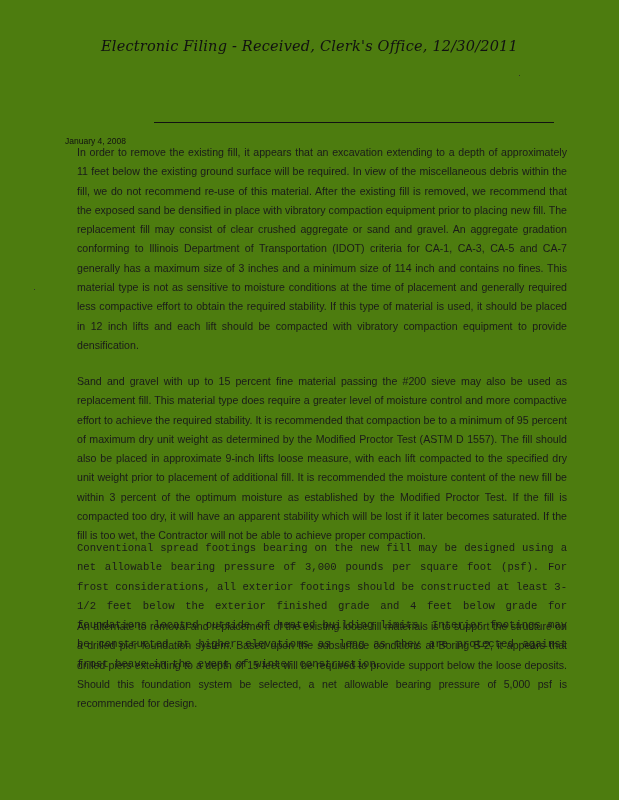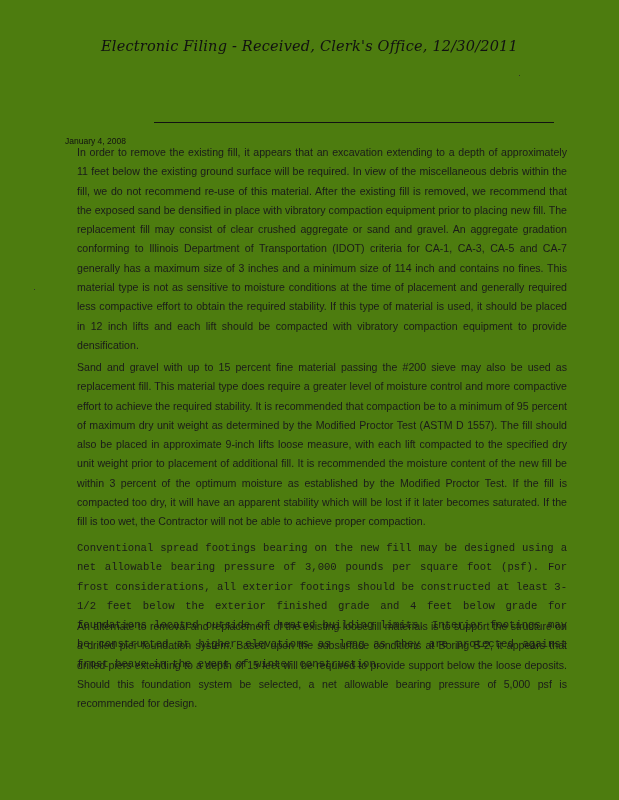--- a/index.html
+++ b/index.html
@@ -16,21 +16,21 @@
       position: absolute; left: 0; top: 0; font-family: "Liberation Sans", sans-serif;
       font-size: 8.5px; color: #111; margin-top: 24px;
     }
     .rule { position: absolute; left: 89px; top: 10px; width: 400px; height: 1px; background: #111; }
     .para {
       position: absolute; left: 65px; width: 490px;
       font-family: "Liberation Sans", sans-serif; font-size: 10.6px; line-height: 19.3px;
       color: #1a1a1a; text-align: justify; margin: 12px;
     }
     #p1 { top: 131px; }
-    #p2 { top: 346px; }
+    #p2 { top: 360px; }
     #p3 { top: 527px; font-family: Liberation Mono, monospace; }
     #p4 { top: 605px; }
   </style>
 </head>
 <body>
 
 <div class="page">
   <div class="stamp">Electronic Filing - Received, Clerk's Office, 12/30/2011</div>
   <div class="dot" style="left:519px; top:75px;"></div>
   <div class="dot" style="left:34px; top:289px;"></div>

